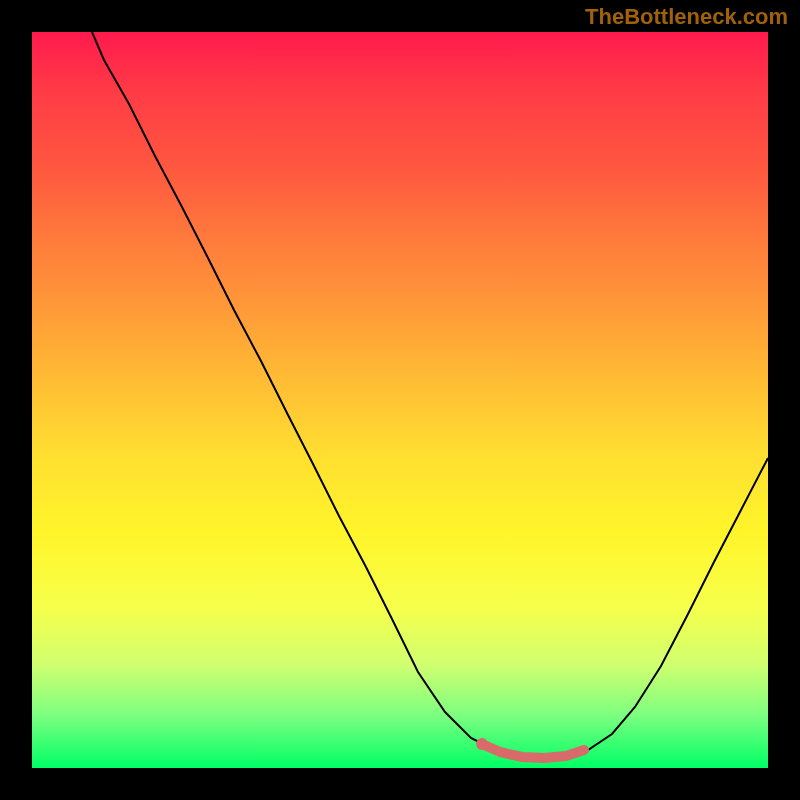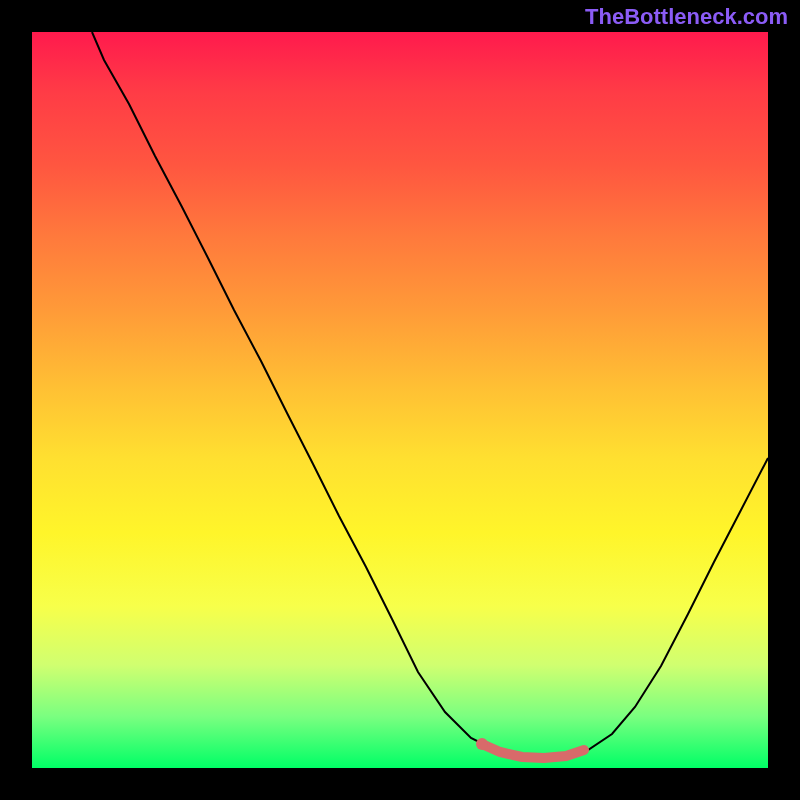--- a/index.html
+++ b/index.html
@@ -1,18 +1,18 @@
 <!DOCTYPE html>
 <html><head>
 <meta charset="utf-8">
 <style>
   * { margin: 0; padding: 0; box-sizing: border-box; }
   body { width: 800px; height: 800px; background: #000; overflow: hidden; }
   .container { width: 800px; height: 800px; position: relative; background: #000; }
-  .watermark { position: absolute; top: 4px; right: 12px; font-family: Arial, sans-serif; font-size: 22px; font-weight: bold; color: #8b5cf6; z-index: 10; }
+  .watermark { position: absolute; top: 4px; right: 12px; font-family: Arial, sans-serif; font-size: 22px; font-weight: bold; color: #a16207; z-index: 10; }
   .plot-area { position: absolute; left: 32px; top: 32px; width: 736px; height: 736px; }
   .gradient-bg { position: absolute; left: 0; top: 0; width: 100%; height: 100%; background: linear-gradient(to bottom,
       #ff1a4d 0%,
       #ff3b46 8%,
       #ff5640 18%,
       #ff7a3c 28%,
       #ff9b38 38%,
       #ffbf34 48%,
       #ffe030 58%,
       #fff52a 68%,

